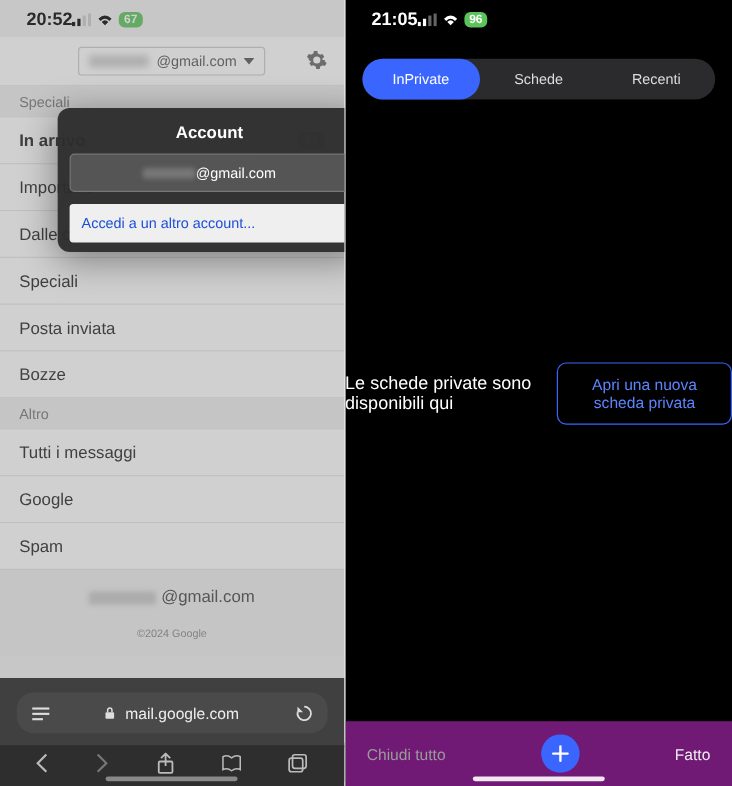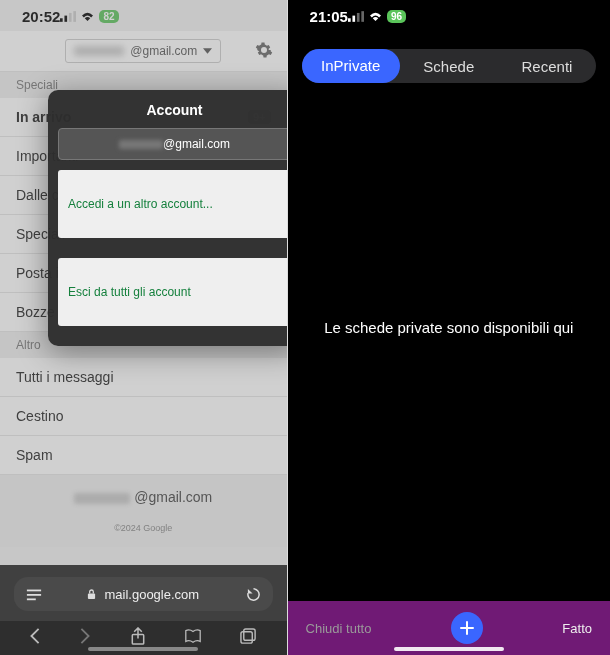--- a/index.html
+++ b/index.html
@@ -35,26 +35,26 @@
   .urlbox .reload { position:absolute; right:12px; }
   .safari-icons { position:absolute; bottom:4px; left:0; right:0; height:30px; display:flex; justify-content:space-around; align-items:center; color:#bbb; background:#2e2e2e; padding:0 10px;}
   .safari-below { position:absolute; bottom:0; left:0; right:0; height:36px; background:#2e2e2e;}
 
   
   .modal-backdrop { position:absolute; top:0; left:0; right:0; bottom:0; background:rgba(120,120,120,0.35); }
   .modal { position:absolute; top:90px; left:48px; width:253px; background:rgba(45,45,45,0.96); border-radius:10px; overflow:hidden; color:#fff; box-shadow:0 6px 30px rgba(0,0,0,0.4);}
   .modal-title { text-align:center; font-size:14px; font-weight:600; padding:12px 0 10px;}
   .modal-current { margin:0 10px 10px; background:#555; border:1px solid #777; border-radius:4px; text-align:center; padding:8px 6px; font-size:12px;}
   .modal-current .b1 { display:inline-block; width:44px; height:9px; background:#777; filter:blur(2px); vertical-align:middle; border-radius:2px;}
-  .modal-item { margin:0 10px 20px; background:#efefef; color:#15803d; border-radius:3px; padding:27px 10px; font-size:12px; }
+  .modal-item { margin:0 10px 8px; background:#efefef; color:#1d4ed8; border-radius:3px; padding:9px 10px; font-size:12px; }
   .modal-guide { text-align:center; padding:12px 0 14px; font-size:14px; color:#eee;}
 
   
   .segmented { margin:18px 14px 0; background:#2b2b2d; border-radius:20px; height:34px; display:flex; align-items:center; }
-  .seg { flex:1; text-align:center; font-size:15px; color:#ddd; }
+  .seg { flex:1; text-align:center; font-size:12px; color:#ddd; }
   .seg.active { background:#3a66ff; border-radius:20px; height:34px; line-height:34px; color:#fff; font-weight:500;}
   .empty-area { position:absolute; top:0; left:0; right:0; bottom:0; display:flex; flex-direction:row; align-items:center; justify-content:center; gap:18px;}
   .empty-text { font-size:15px; color:#fff; font-weight:500;}
   .open-btn { border:1px solid #3a66ff; color:#5c85ff; padding:10px 16px; border-radius:8px; font-size:13px; background:transparent;}
   .bottom-bar { position:absolute; bottom:0; left:0; right:0; height:54px; display:flex; align-items:center; justify-content:space-between; padding:0 18px; color:#9a9a9a; font-size:13px; background:#701a75;gap:16px;}
   .fab { width:32px; height:32px; border-radius:50%; background:#3a66ff; color:#fff; display:flex; align-items:center; justify-content:center; font-size:20px; font-weight:300;}
   .home-ind { position:absolute; bottom:4px; left:50%; transform:translateX(-50%); width:110px; height:4px; border-radius:3px; }
   .home-ind.light { background:#fff; opacity:0.9;}
   .home-ind.dark { background:#888; }
 
@@ -69,21 +69,21 @@
     <span class="sicons">
       <svg width="16" height="11" viewBox="0 0 18 12">
           <rect x="0" y="8" width="3" height="4" fill="#000"></rect>
           <rect x="5" y="5" width="3" height="7" fill="#000"></rect>
           <rect x="10" y="2" width="3" height="10" fill="#ccc"></rect>
           <rect x="15" y="0" width="3" height="12" fill="#ccc"></rect>
         </svg>
       <svg width="15" height="11" viewBox="0 0 16 12">
           <path d="M8 11 L5 8 Q8 5 11 8 Z M2 5 Q8 -1 14 5 L12 7 Q8 3 4 7 Z" fill="#000"></path>
         </svg>
-      <span class="battery">82</span>
+      <span class="battery">67</span>
     </span>
   </div>
 
   <div class="gmail-top">
     <div class="acct-chip">
       <span class="blur"></span>
       <span>@gmail.com</span>
       <svg width="9" height="6" viewBox="0 0 10 6">
           <path d="M0 0 L5 6 L10 0 Z" fill="#555"></path>
         </svg>
@@ -113,38 +113,37 @@
       <span>Posta inviata</span>
     </div>
   <div class="row">
       <span>Bozze</span>
     </div>
   <div class="section-label">Altro</div>
   <div class="row">
       <span>Tutti i messaggi</span>
     </div>
   <div class="row">
-      <span>Cestino</span>
+      <span>Google</span>
     </div>
   <div class="row">
       <span>Spam</span>
     </div>
   <div class="footer-email">
     <span class="blur2"></span><span>@gmail.com</span>
   </div>
   <div class="copyright">©2024 Google</div>
 
   <div class="modal-backdrop"></div>
   <div class="modal">
     <div class="modal-title">Account</div>
     <div class="modal-current">
       <span class="b1"></span><span>@gmail.com</span>
     </div>
     <div class="modal-item">Accedi a un altro account...</div>
-    <div class="modal-item">Esci da tutti gli account</div>
   </div>
 
   <div class="safari-below"></div>
   <div class="safari-bar">
     <div class="urlbox">
       <span class="aA">
         <svg width="16" height="14" viewBox="0 0 18 14">
             <rect x="1" y="2" width="16" height="2" fill="#ddd"></rect>
             <rect x="1" y="7" width="16" height="2" fill="#ddd"></rect>
             <rect x="1" y="12" width="10" height="2" fill="#ddd"></rect>
@@ -213,20 +212,21 @@
   </div>
 
   <div class="segmented">
     <div class="seg active">InPrivate</div>
     <div class="seg">Schede</div>
     <div class="seg">Recenti</div>
   </div>
 
   <div class="empty-area">
     <div class="empty-text">Le schede private sono disponibili qui</div>
+    <button class="open-btn">Apri una nuova scheda privata</button>
   </div>
 
   <div class="bottom-bar">
     <span>Chiudi tutto</span>
     <span class="fab">
       <svg width="16" height="16" viewBox="0 0 16 16">
           <path d="M8 2 V14 M2 8 H14" stroke="#fff" stroke-width="2" stroke-linecap="round"></path>
         </svg>
     </span>
     <span style="color:#eee;">Fatto</span>

